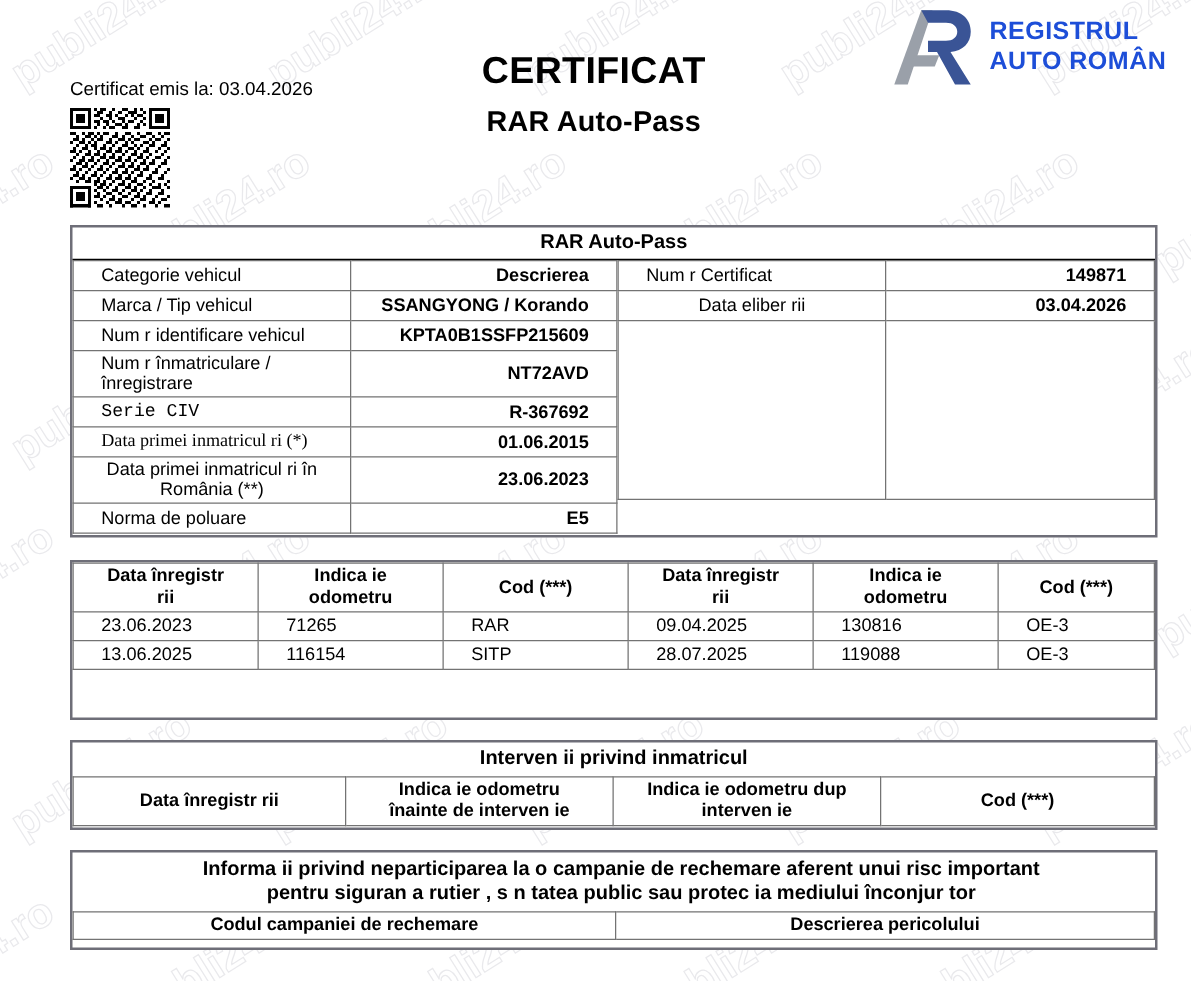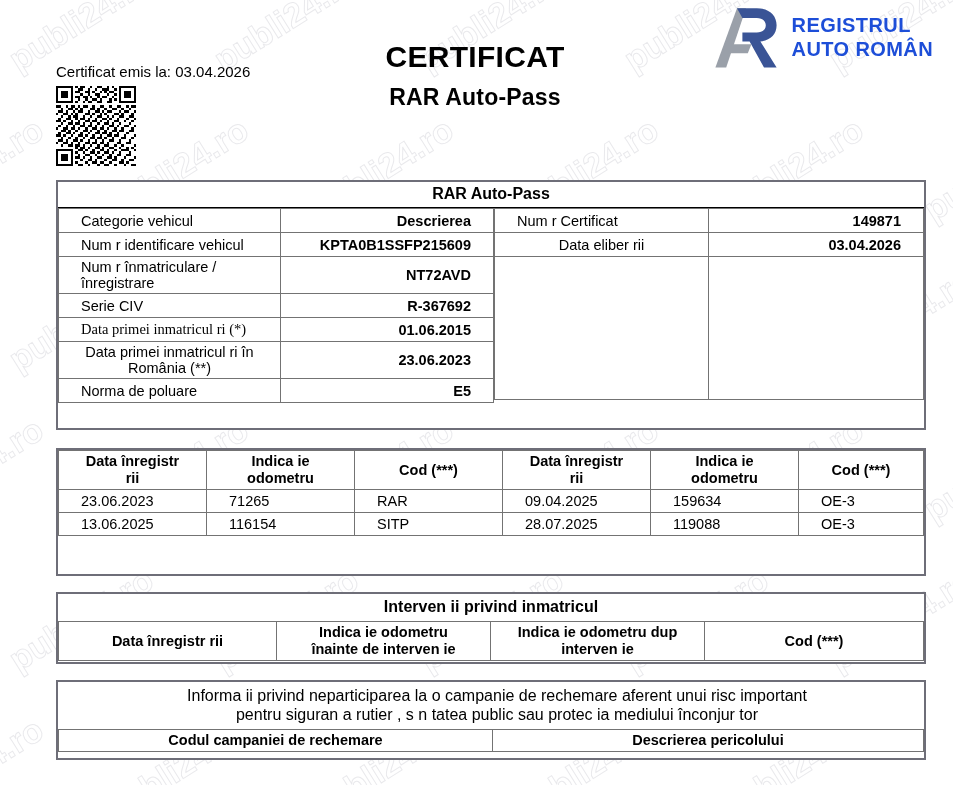--- a/index.html
+++ b/index.html
@@ -80,21 +80,21 @@
     padding:2px 22px;
     font-size:14.5px;
     vertical-align:middle;
     box-sizing:border-box;
   }
   .sectitle{
     font-size:16px;font-weight:700;text-align:center;
     padding:3px 0 4px 0;line-height:20px;
   }
   .sectitle2{
-    font-size:16px;font-weight:400;text-align:center;
+    font-size:16px;font-weight:700;text-align:center;
     line-height:19px;padding:4px 8px 5px 20px;
   }
   .lbl{font-size:14.5px;font-weight:400;text-align:left;}
   .val{font-size:14.5px;font-weight:700;text-align:right;}
   .hdr{font-size:14.5px;font-weight:700;text-align:center;line-height:17px;}
   .cell{font-size:14.5px;font-weight:400;text-align:left;}
 
   
   #mainblock{left:56px;top:180px;width:870px;height:250px;}
   #mainblock .headrow{
@@ -482,29 +482,33 @@
     <div class="headrow">RAR Auto-Pass</div>
     <div class="twocol">
       <div class="colL">
         <table class="grid">
           <tbody id="mainLeftBody">
               <tr>
                 <td class="lbl" style="width: 222px;">Categorie vehicul</td>
                 <td class="val">Descrierea</td>
               </tr>
               <tr>
+                <td class="lbl" style="width: 222px;">Marca / Tip vehicul</td>
+                <td class="val">SSANGYONG / Korando</td>
+              </tr>
+              <tr>
                 <td class="lbl" style="width: 222px;">Num r identificare vehicul</td>
                 <td class="val">KPTA0B1SSFP215609</td>
               </tr>
               <tr>
                 <td class="lbl" style="width: 222px;">Num r înmatriculare / înregistrare</td>
                 <td class="val">NT72AVD</td>
               </tr>
               <tr>
-                <td class="lbl" style="width: 222px;">Serie CIV</td>
+                <td class="lbl" style="width: 222px; font-family: Liberation Mono, monospace;">Serie CIV</td>
                 <td class="val">R-367692</td>
               </tr>
               <tr>
                 <td class="lbl" style="width: 222px; font-family: Liberation Serif, serif;">Data primei inmatricul ri (*)</td>
                 <td class="val">01.06.2015</td>
               </tr>
               <tr>
                 <td class="lbl" style="width: 222px; text-align: center;">Data primei inmatricul ri în România (**)</td>
                 <td class="val">23.06.2023</td>
               </tr>
@@ -547,21 +551,21 @@
             <th class="hdr" style="height: 34px; width: 148px;">Indica ie odometru</th>
             <th class="hdr" style="height: 34px;">Cod (***)</th>
           </tr>
         </thead>
       <tbody id="histBody">
           <tr>
             <td class="cell">23.06.2023</td>
             <td class="cell">71265</td>
             <td class="cell">RAR</td>
             <td class="cell">09.04.2025</td>
-            <td class="cell">159634</td>
+            <td class="cell">130816</td>
             <td class="cell">OE-3</td>
           </tr>
           <tr>
             <td class="cell">13.06.2025</td>
             <td class="cell">116154</td>
             <td class="cell">SITP</td>
             <td class="cell">28.07.2025</td>
             <td class="cell">119088</td>
             <td class="cell">OE-3</td>
           </tr>

